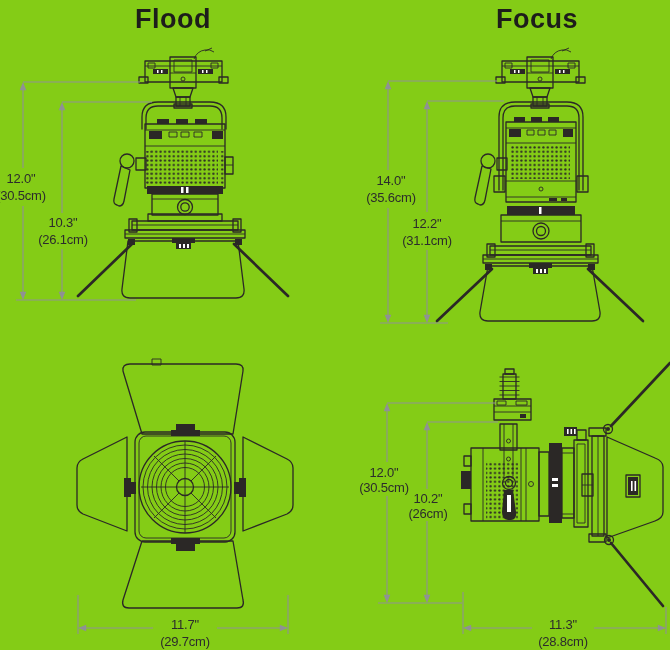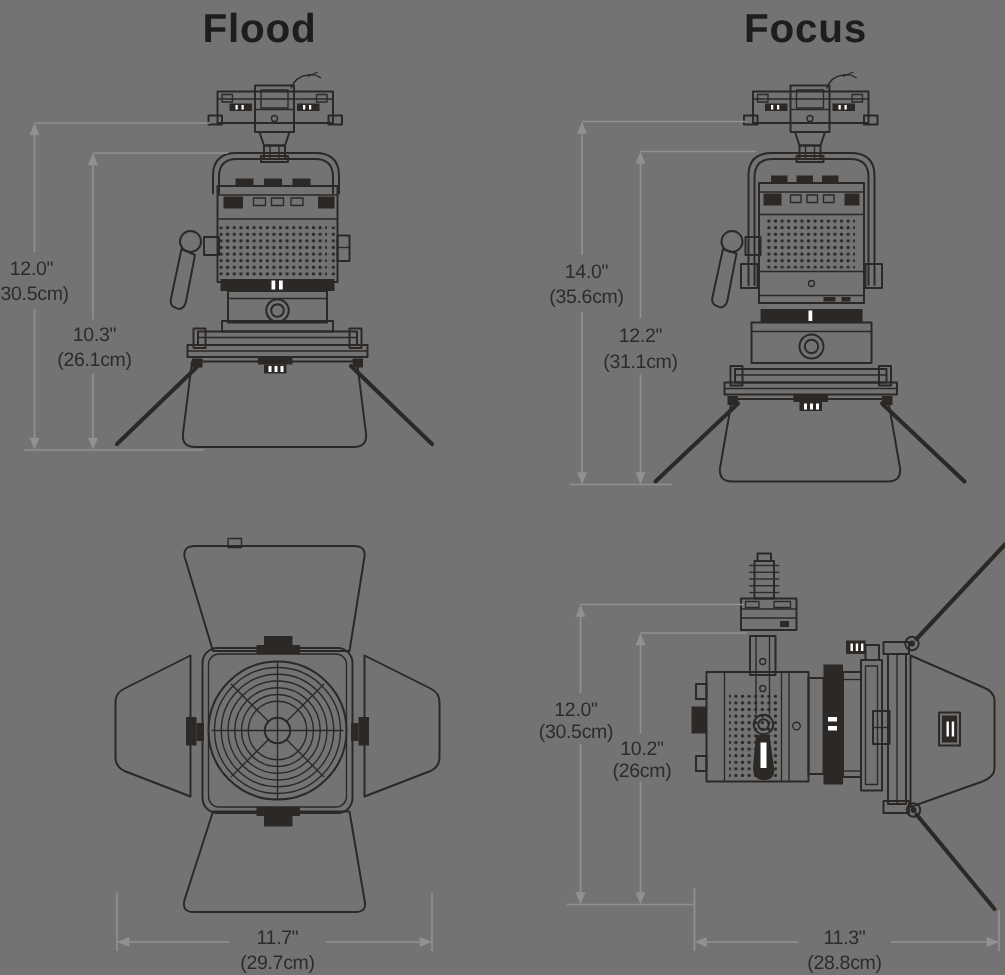--- a/index.html
+++ b/index.html
@@ -1,16 +1,16 @@
 <!DOCTYPE html>
 <html><head>
 <meta charset="utf-8">
 <style>
   html,body{margin:0;padding:0;background:#fff;}
-  #stage{position:relative;width:670px;height:650px;background:#737373;overflow:hidden;
+  #stage{position:relative;width:670px;height:650px;background:#84cc16;overflow:hidden;
          font-family:"Liberation Sans",sans-serif;}
   svg{position:absolute;left:0;top:0;}
   .ln{stroke:#2b2826;stroke-width:1.3;fill:none;stroke-linejoin:round;stroke-linecap:round;}
   .fine{stroke:#2b2826;stroke-width:0.9;fill:none;stroke-linejoin:round;}
   .fd{fill:#2b2826;stroke:none;}
   .w{fill:#ffffff;stroke:none;}
   .thick{stroke:#2b2826;stroke-width:2.7;fill:none;stroke-linecap:round;}
   .dl{stroke:#8f9194;stroke-width:1.1;fill:none;}
   .dim-t{font-size:13px;fill:#2c2c2c;text-anchor:middle;letter-spacing:-0.2px;}
   .title{font-size:27px;font-weight:bold;fill:#1d1d1b;text-anchor:middle;letter-spacing:0.5px;}

